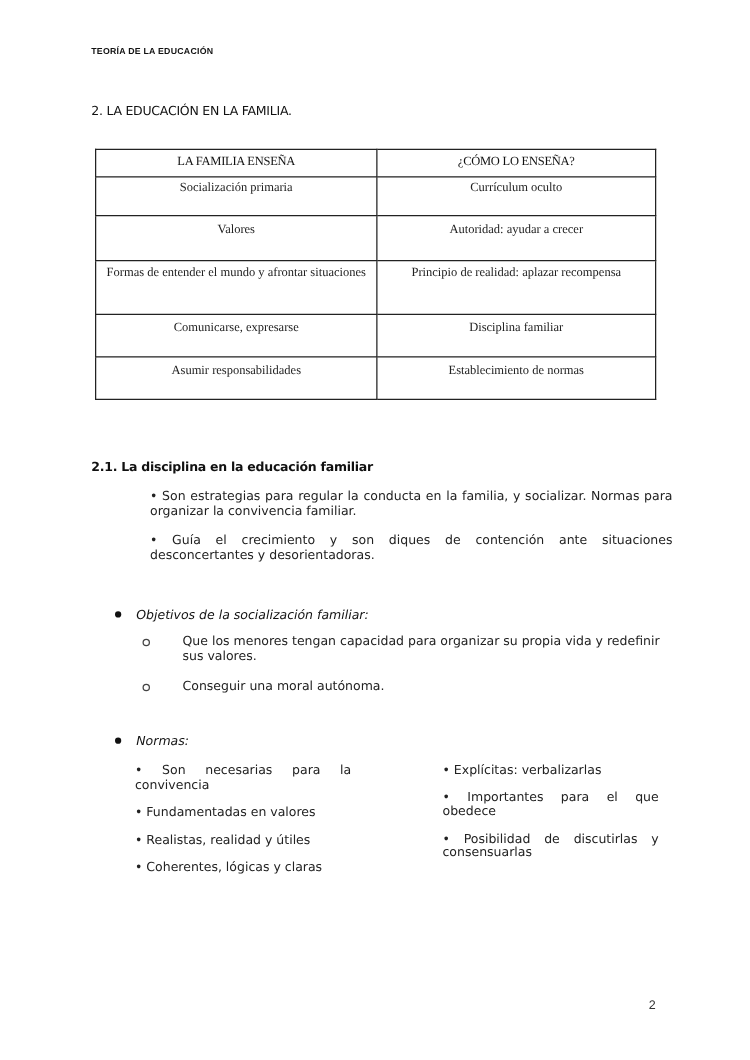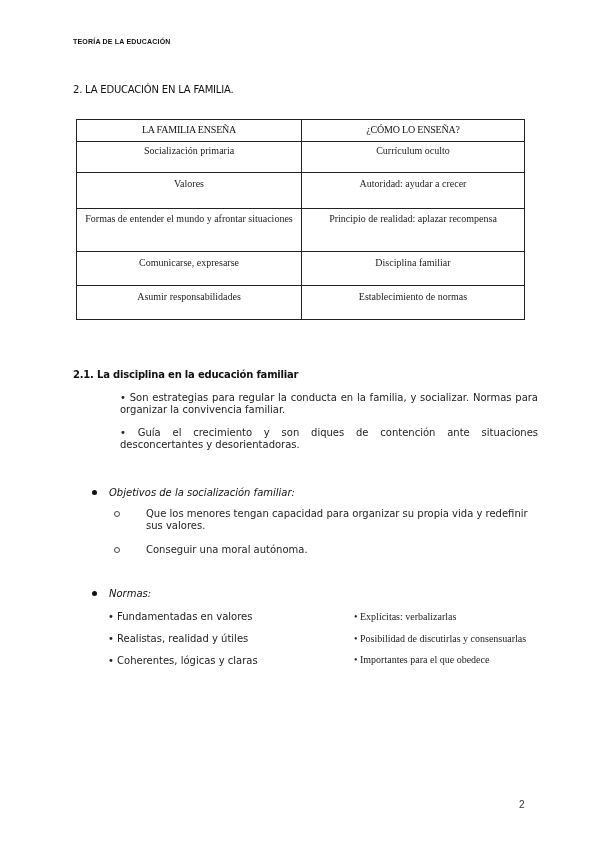--- a/index.html
+++ b/index.html
@@ -139,21 +139,21 @@
       line-height: 11.5px;
       color: #222;
     }
     .norm-col.left { left: 108px; top: 611px; width: 173px; }
     .norm-col.right { left: 354px; top: 611px; width: 173px; }
     .norm-item {
       text-align: justify;
       margin-bottom: 11px;
     }
     .norm-col.left .norm-item { margin-bottom: 10.5px; }
-    .norm-col.right .norm-item { margin-bottom: 10px; font-family: Liberation Serif, serif; }
+    .norm-col.right .norm-item { margin-bottom: 10px; }
 
     .page-number {
       position: absolute;
       left: 519px;
       top: 799px;
       font-family: "Liberation Sans", sans-serif;
       font-size: 10px;
       color: #333;
     }
   </style>
@@ -211,24 +211,25 @@
 <div class="sub-item si2">
   <span class="circle"></span>
   <span class="txt">Conseguir una moral autónoma.</span>
 </div>
 
 <div class="bullet-heading bh2">
   <span class="dot"></span><span>Normas:</span>
 </div>
 
 <div class="norm-col left">
+  <div class="norm-item">• Son necesarias para la convivencia</div>
   <div class="norm-item">• Fundamentadas en valores</div>
   <div class="norm-item">• Realistas, realidad y útiles</div>
   <div class="norm-item">• Coherentes, lógicas y claras</div>
 </div>
 
 <div class="norm-col right">
   <div class="norm-item">• Explícitas: verbalizarlas</div>
+  <div class="norm-item">• Importantes para el que obedece</div>
   <div class="norm-item">• Posibilidad de discutirlas y consensuarlas</div>
-  <div class="norm-item">• Importantes para el que obedece</div>
 </div>
 
 <div class="page-number">2</div>
 
 </body></html>

